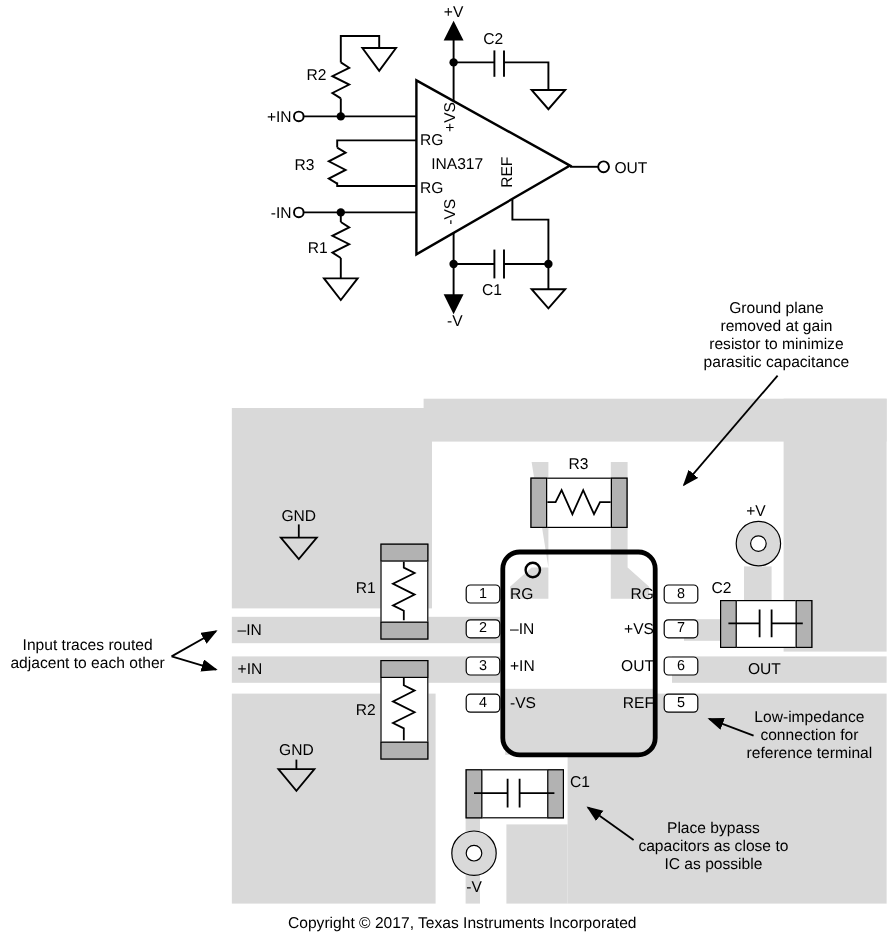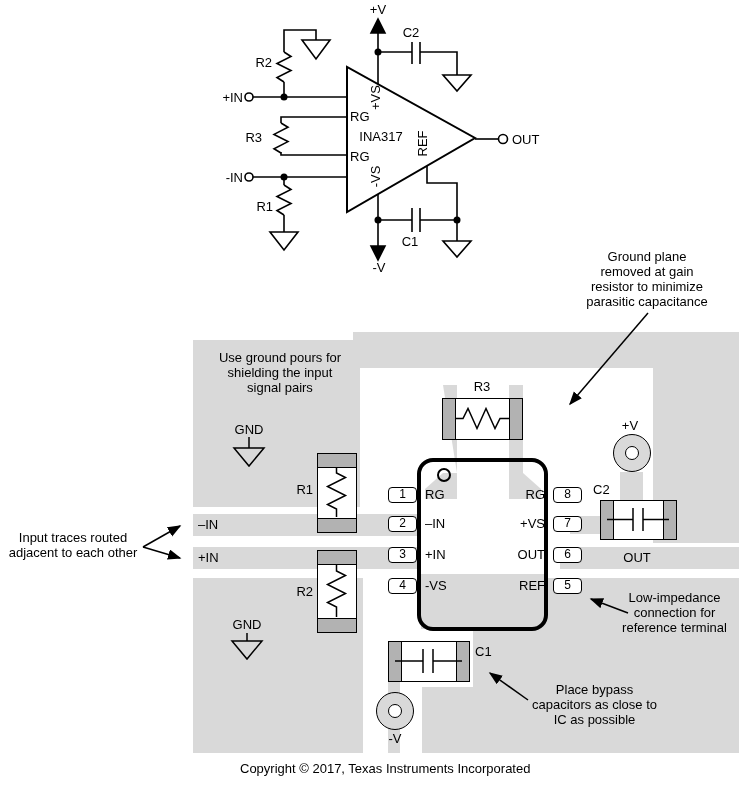--- a/index.html
+++ b/index.html
@@ -138,23 +138,20 @@
       </g>
 
       <g stroke="#000" stroke-width="1.5" fill="none">
         <path d="M56,105 V116"></path>
         <polygon points="41,116 71,116 56,134"></polygon>
         <path d="M54,301 V309"></path>
         <polygon points="39,309 69,309 54,327"></polygon>
       </g>
     </svg>
 
-    <div class="ann" style="left:8px;top:18px;width:158px;">Use ground pours for
-shielding the input
-signal pairs</div>
     <div class="lbl ctr" style="left:31px;top:90px;width:50px;">GND</div>
     <div class="lbl ctr" style="left:29px;top:285px;width:50px;">GND</div>
 
     <div class="lbl" style="left:5px;top:182px;line-height:22px;">–IN</div>
     <div class="lbl" style="left:5px;top:215px;line-height:22px;">+IN</div>
     <div class="lbl ctr" style="left:414px;top:215px;width:60px;line-height:22px;">OUT</div>
 
     <div class="comp" style="left:249px;top:66px;width:81px;height:42px;">
       <div class="pad pad-l"></div>
       <div class="pad pad-r"></div>

